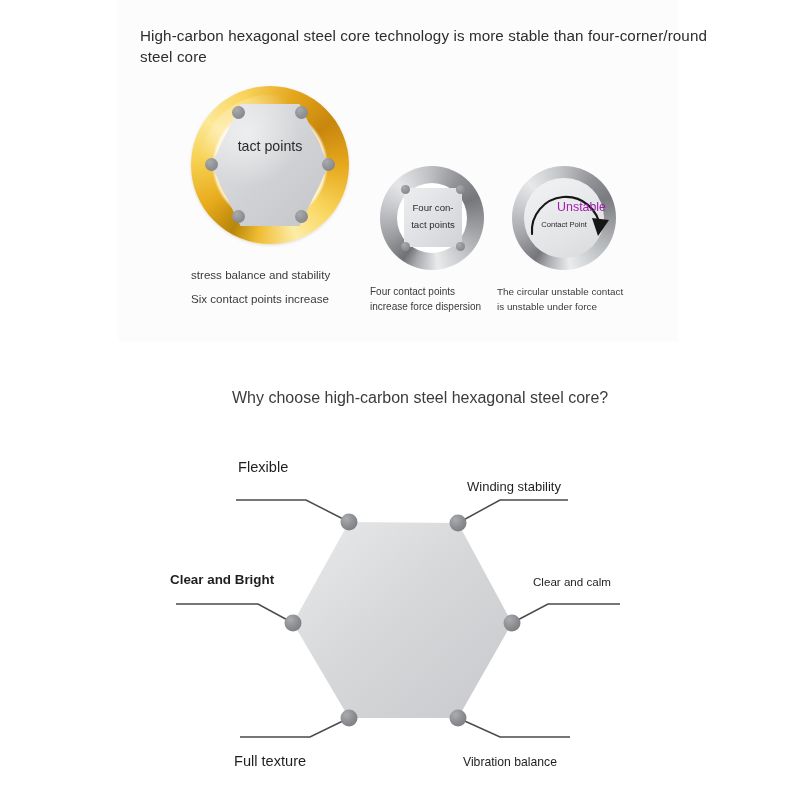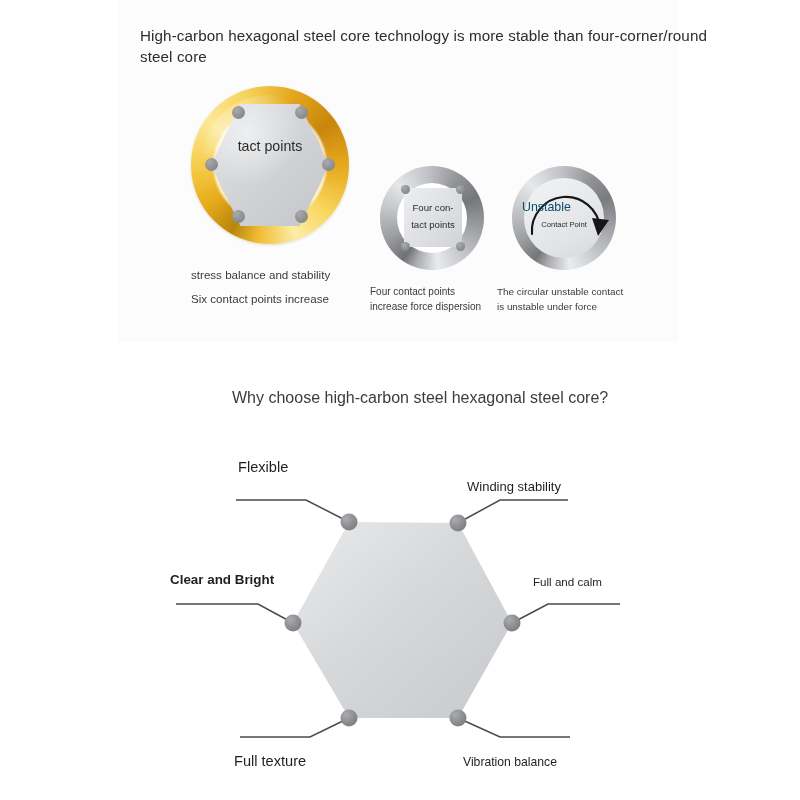--- a/index.html
+++ b/index.html
@@ -228,23 +228,23 @@
     left: 0; top: 0;
     width: 104px;
     height: 104px;
     overflow: visible;
   }
   .lbl3-main {
     position: absolute;
     left: 10px;
     top: 34px;
     width: 84px;
-    text-align: left;
+    text-align: right;
     font-size: 12.4px;
-    color: #0c4a6e;
+    color: #a21caf;
   }
   .lbl3-sub {
     position: absolute;
     left: 10px;
     top: 54px;
     width: 84px;
     text-align: center;
     font-size: 7.6px;
     color: #2b2b2b;
   }
@@ -406,15 +406,15 @@
     <circle cx="293" cy="183" r="8.5"></circle>
     <circle cx="512" cy="183" r="8.5"></circle>
     <circle cx="349" cy="278" r="8.5"></circle>
     <circle cx="458" cy="278" r="8.5"></circle>
   </g>
 </svg>
 
 <div class="big-label bl-flexible">Flexible</div>
 <div class="big-label bl-winding">Winding stability</div>
 <div class="big-label bl-clear">Clear and Bright</div>
-<div class="big-label bl-thick">Full and calm</div>
+<div class="big-label bl-thick">Clear and calm</div>
 <div class="big-label bl-full">Full texture</div>
 <div class="big-label bl-vibration">Vibration balance</div>
 
 </body></html>

